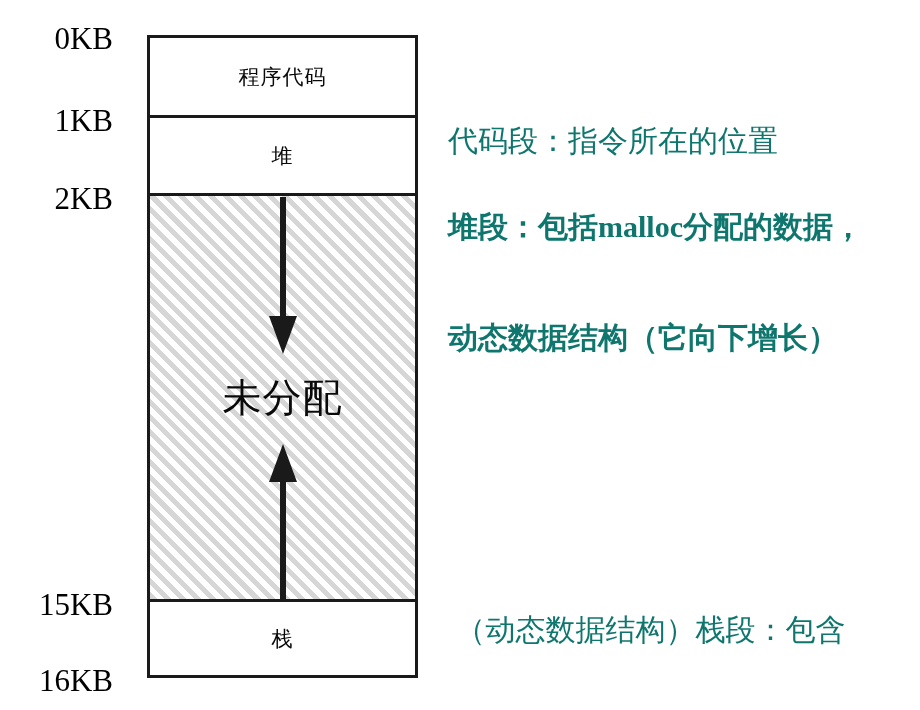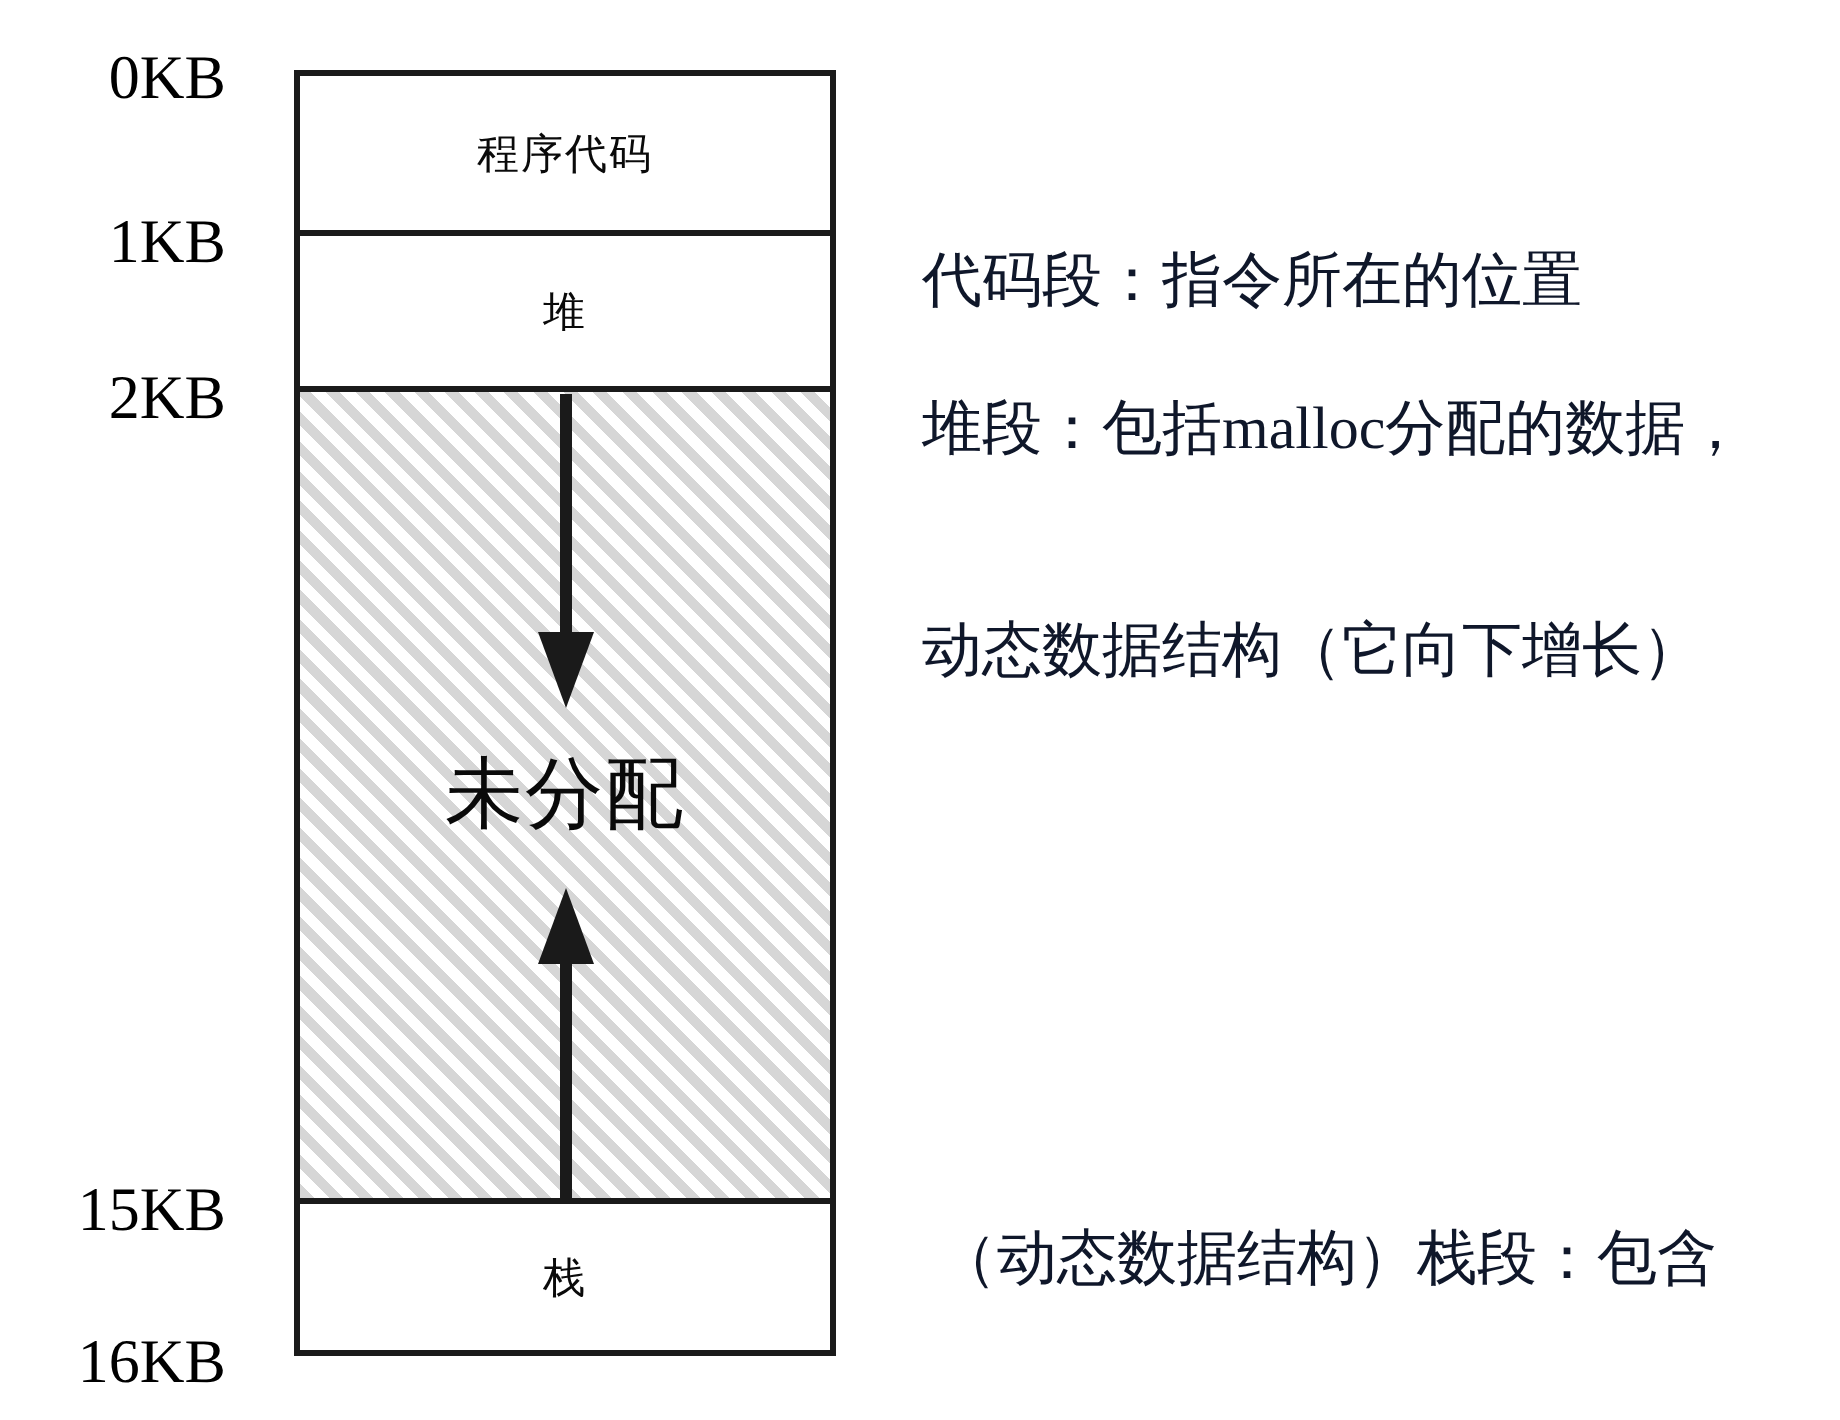--- a/index.html
+++ b/index.html
@@ -112,27 +112,26 @@
     pointer-events:none;
   }
 
   
   .note{
     position:absolute;
     left:448px;
     font-family:"Liberation Serif","DejaVu Serif",serif;
     font-size:30px;
     line-height:37px;
-    color:#0f172a;
+    color:#0f766e;
     white-space:pre;
     letter-spacing:0px;
-    margin-left:13px;
   }
   .note-code{ top:48px; }
-  .note-heap{ top:122px; }
+  .note-heap{ top:134px;font-weight:bold; }
   .note-stack{ top:537px; }
   .note-line{display:block;}
 </style>
 </head>
 <body>
 
 <div class="diagram">
 
   <div class="addr-label addr-0">0KB</div>
   <div class="addr-label addr-1">1KB</div>

